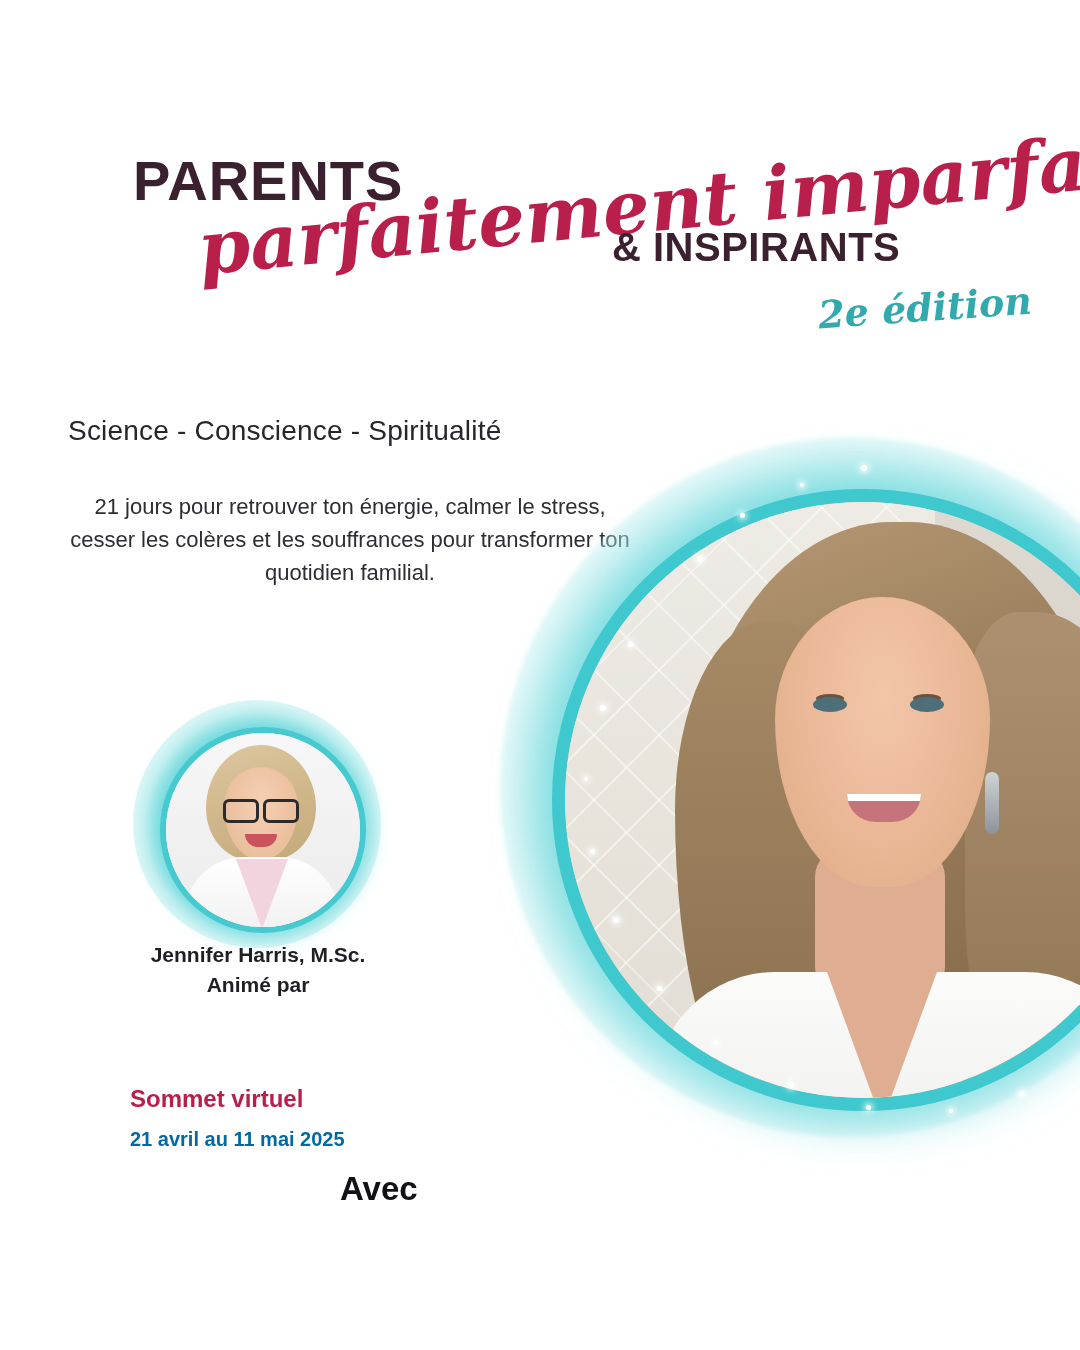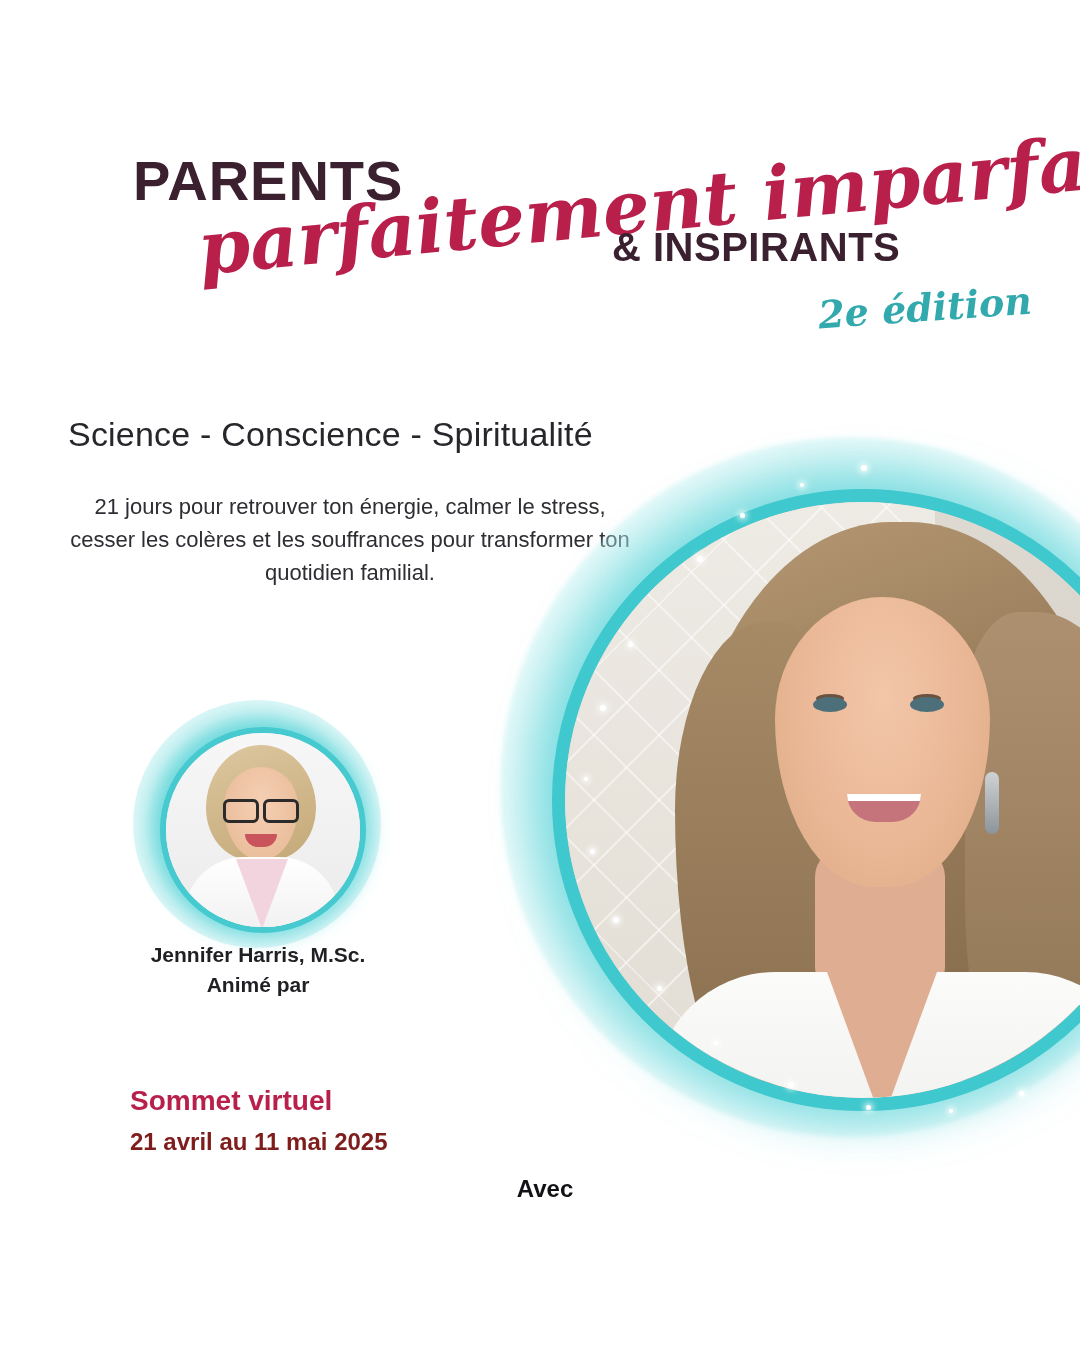--- a/index.html
+++ b/index.html
@@ -72,21 +72,21 @@
     font-weight: bold;
     transform: rotate(-4deg);
     white-space: nowrap;
   }
 
   
   .subtitle {
     position: absolute;
     left: 68px;
     top: 415px;
-    font-size: 34px;
+    font-size: 28px;
     color: #26262b;
     letter-spacing: 0.2px;
   }
   .description {
     position: absolute;
     left: 70px;
     top: 490px;
     width: 560px;
     text-align: center;
     font-size: 22px;
@@ -305,39 +305,38 @@
     text-align: center;
     font-size: 21px;
     font-weight: bold;
     line-height: 30px;
     color: #1f1f24;
   }
   .summit-title {
     position: absolute;
     left: 130px;
     top: 1085px;
-    font-size: 28px;
+    font-size: 24px;
     font-weight: bold;
     color: #b81f4a;
   }
   .summit-dates {
     position: absolute;
     left: 130px;
     top: 1128px;
-    font-size: 24px;
-    font-weight: bold;
-    color: #7f1d1d;
+    font-size: 20px;
+    font-weight: bold;
+    color: #0369a1;
   }
   .guest-caption {
     position: absolute;
     left: 340px;
     top: 1170px;
     width: 410px;
-    text-align: center;
-    font-size: 24px;
+    font-size: 33px;
     font-weight: bold;
     line-height: 37px;
     color: #121216;
     z-index: 5;
   }
 </style>
 </head>
 <body>
 
 <div class="poster">

